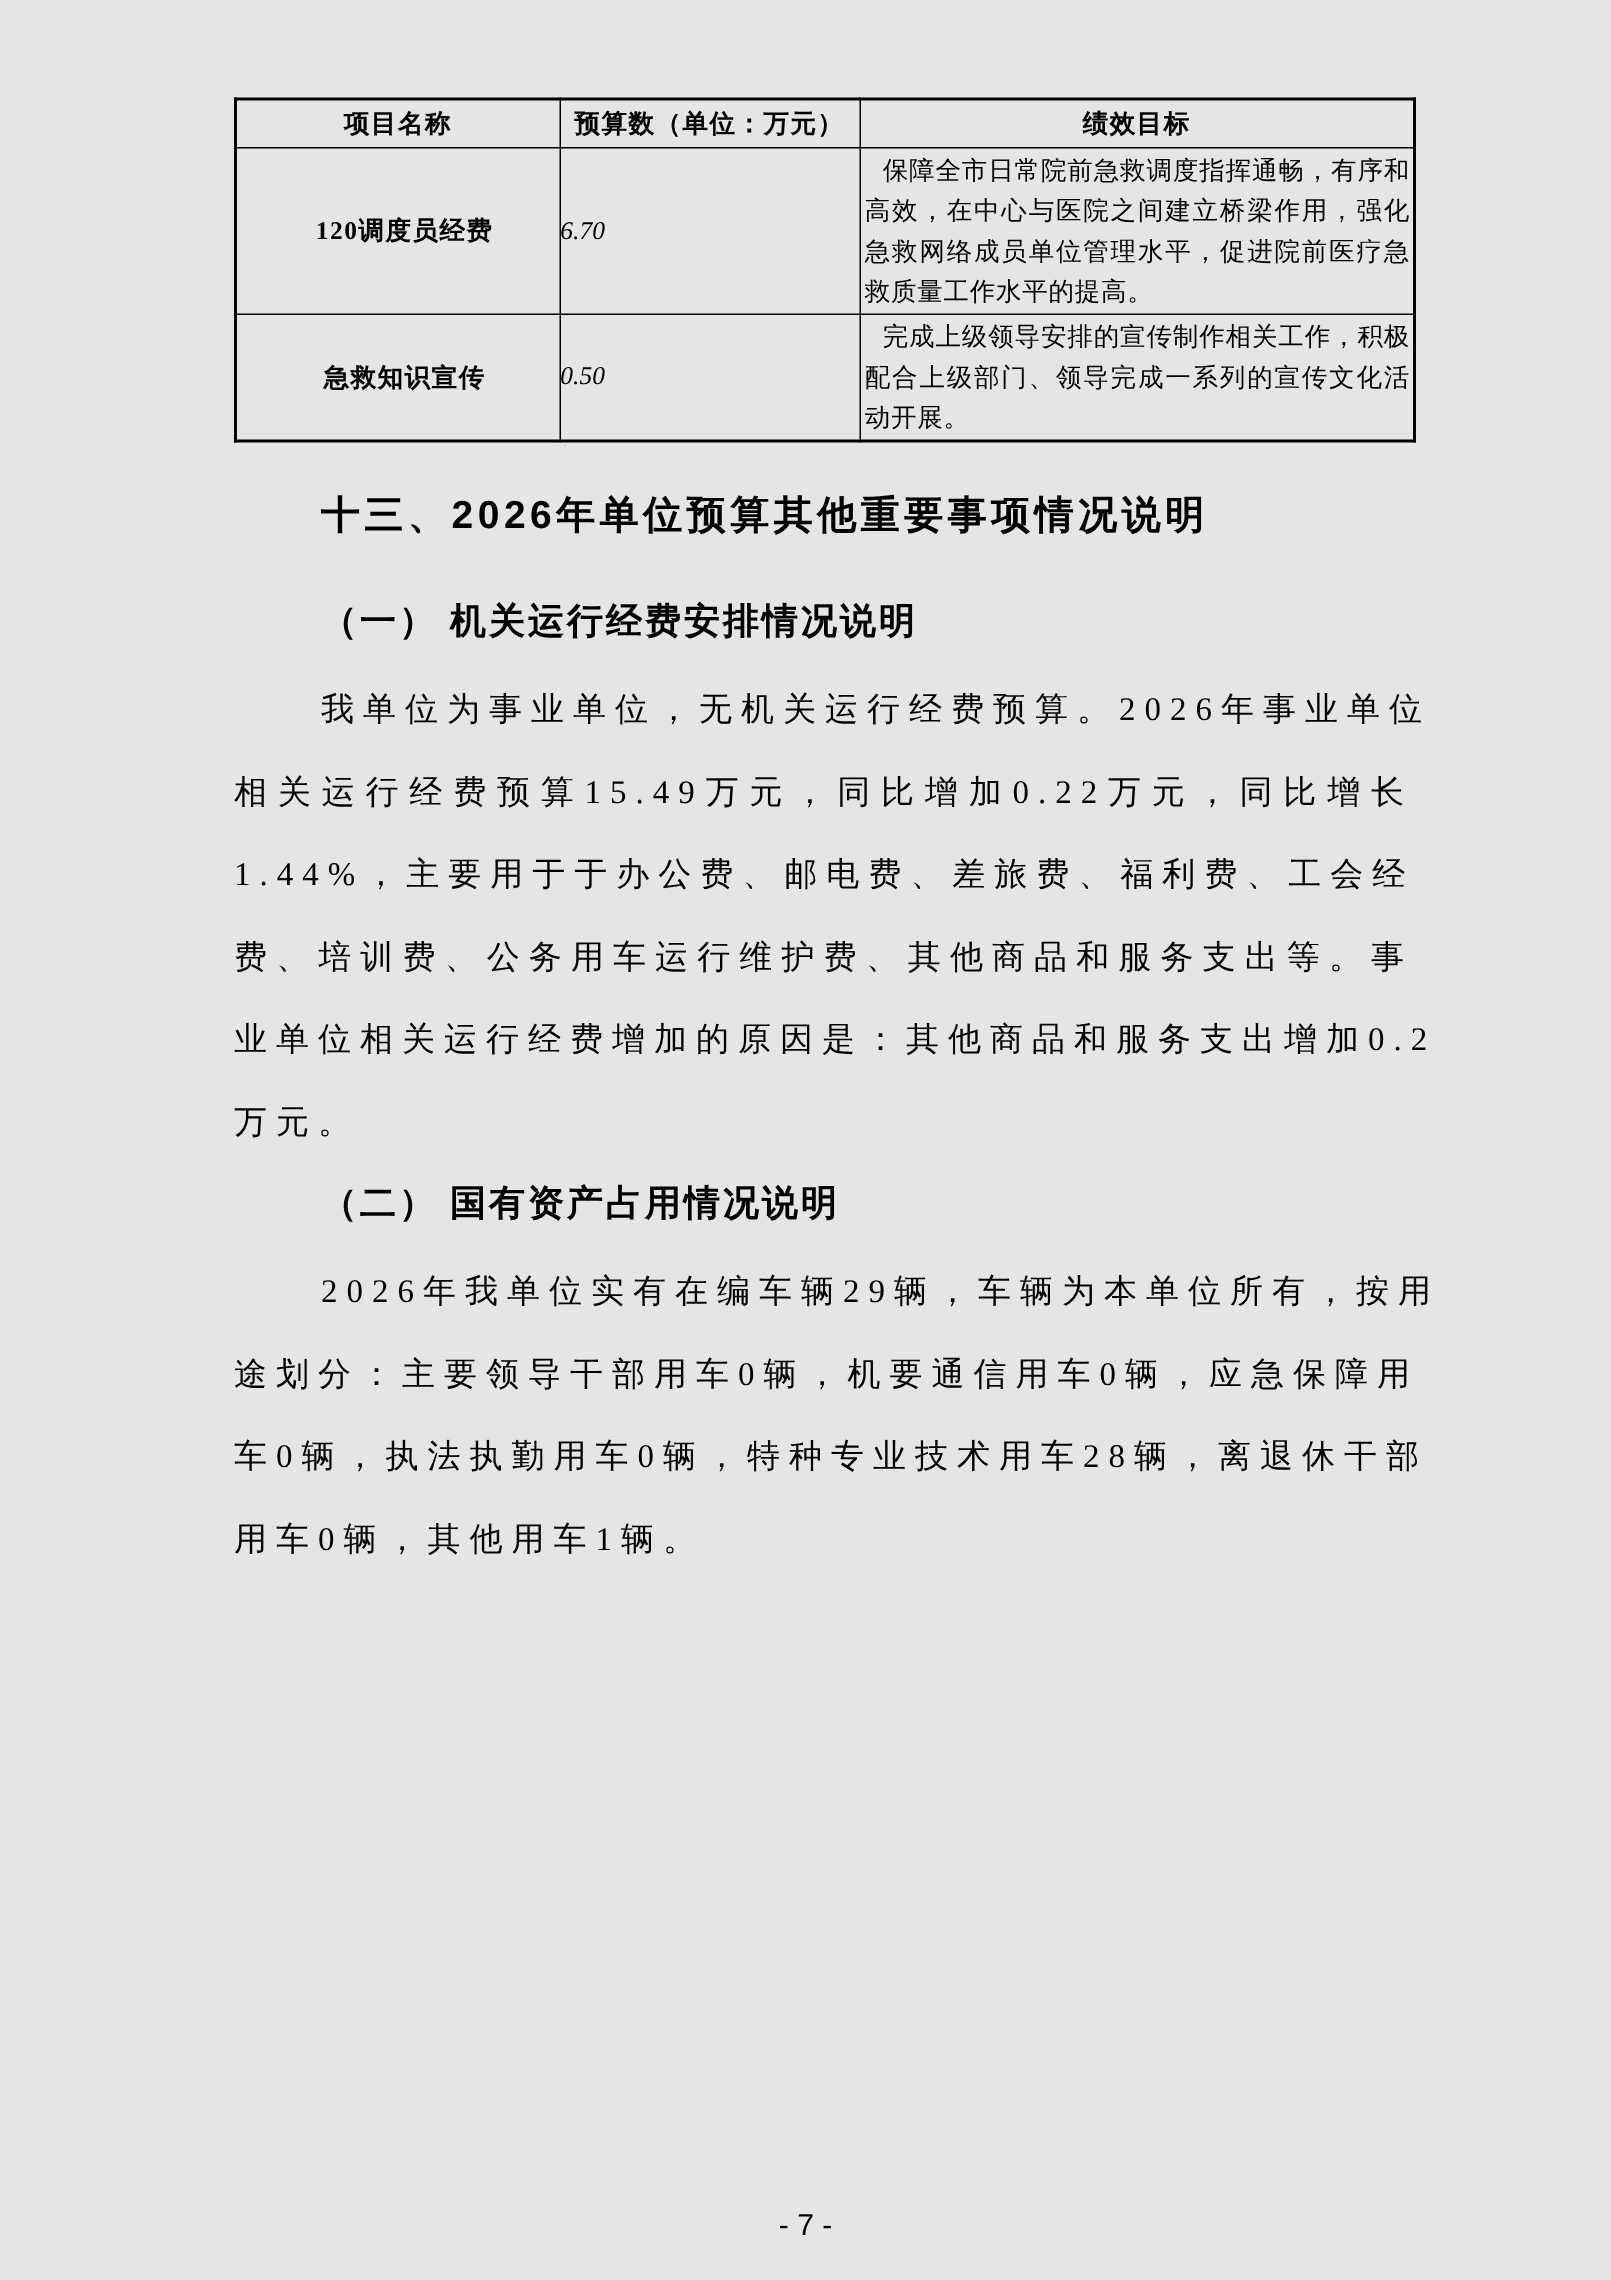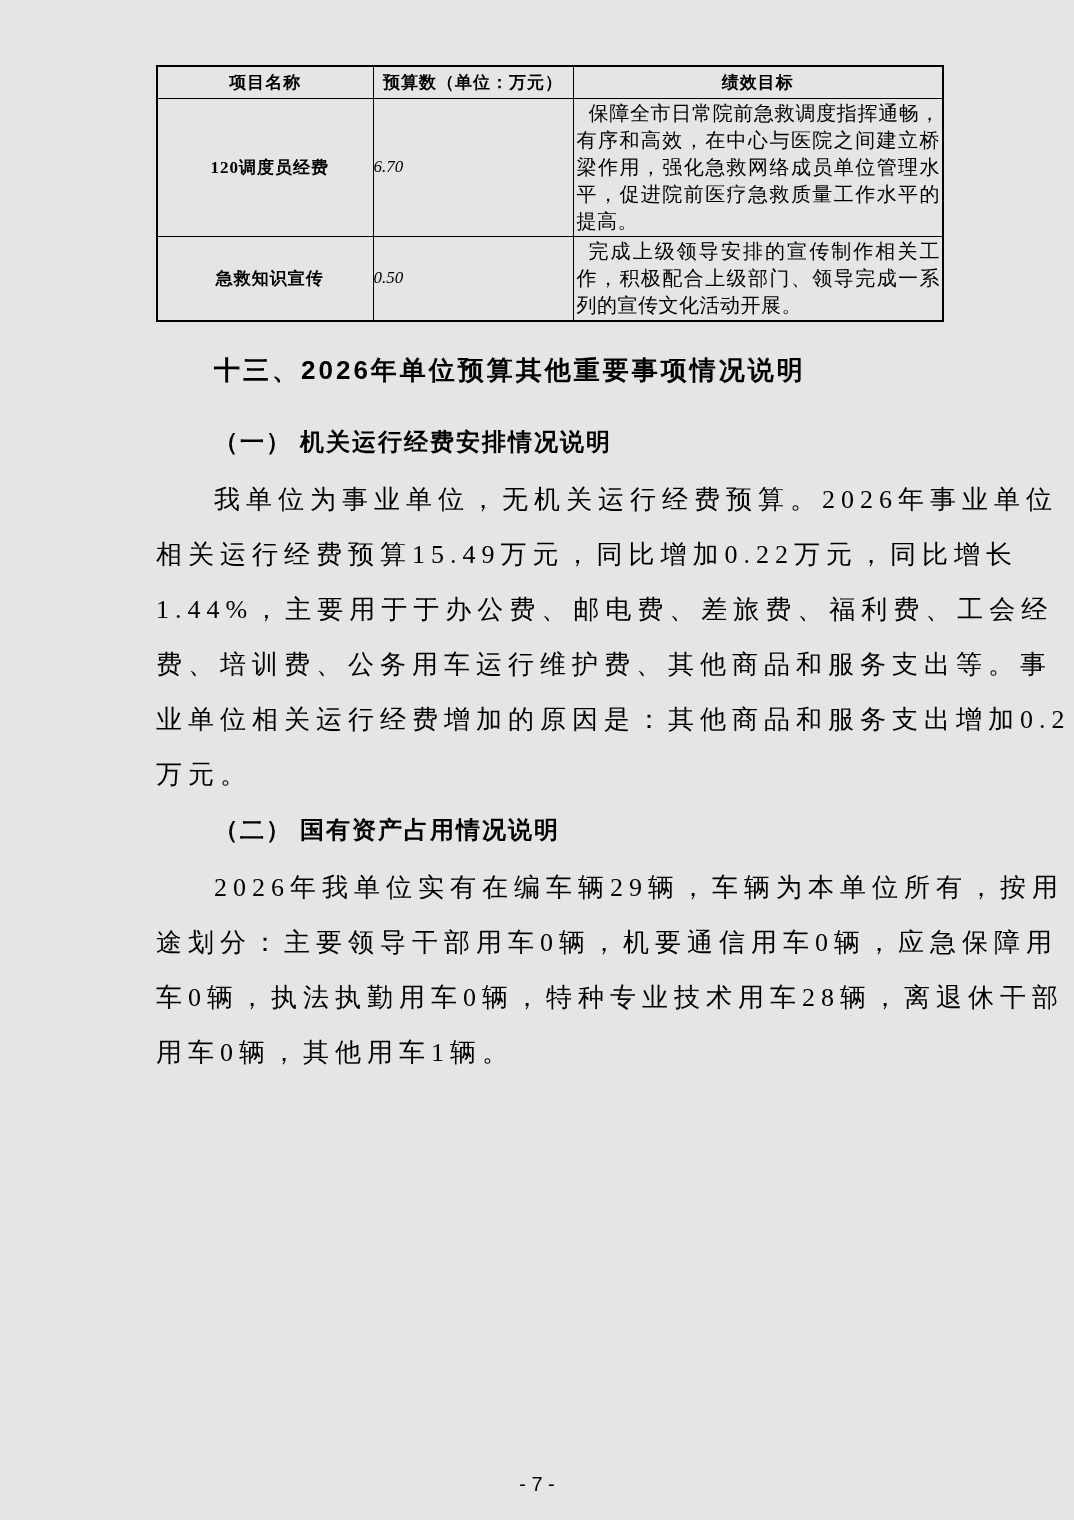--- a/index.html
+++ b/index.html
@@ -40,21 +40,21 @@
   .budget-table tr.r3 { height: 85px; }
   .budget-table th {
     font-weight: bold;
     text-align: center;
     letter-spacing: 1px;
   }
   td.name-cell { text-align: center; padding-left: 9px; letter-spacing: 1px; font-weight: bold; }
   td.budget-cell { text-align: left; padding-right: 2px; vertical-align: middle; font-style: italic; }
   td.target-cell {
     text-align: justify;
-    font-size: 20px;
+    font-size: 17px;
     line-height: 27px;
     padding: 1px 2px 1px 3px;
     text-indent: 12px;
     letter-spacing: 0.5px;
   }
   
   .main-heading {
     margin-top: 33px;
     padding-left: 58px;
     font-family: "Liberation Sans", "DejaVu Sans", sans-serif;
@@ -70,21 +70,21 @@
     line-height: 30px;
     letter-spacing: 2px;
     font-weight: bold;
     white-space: nowrap;
   }
   .sub-heading.s1 { margin-top: 42px; }
   .sub-heading.s2 { margin-top: 13px; }
   
   .para { margin-top: 15px; }
   .para .bodyline {
-    font-size: 26px;
+    font-size: 22px;
     line-height: 55px;
     letter-spacing: 6px;
     text-align: justify;
     text-align-last: justify;
     white-space: nowrap;
   }
   .para .bodyline.first { text-indent: 58px; }
   .para .bodyline.last { text-align-last: left; }
   
   .page-footer {

